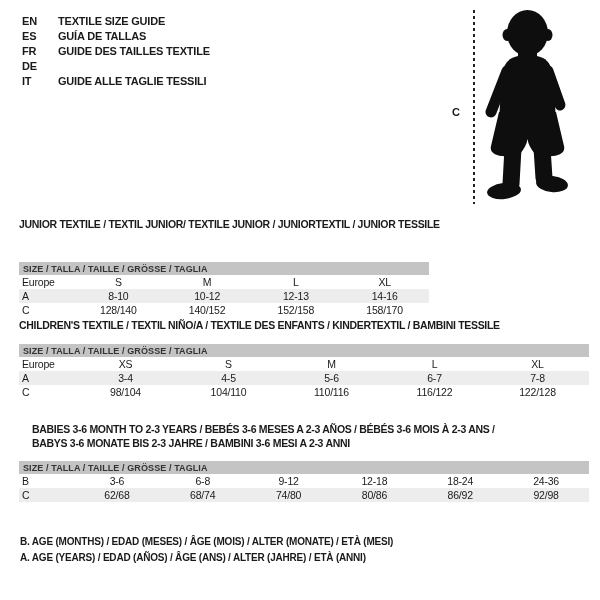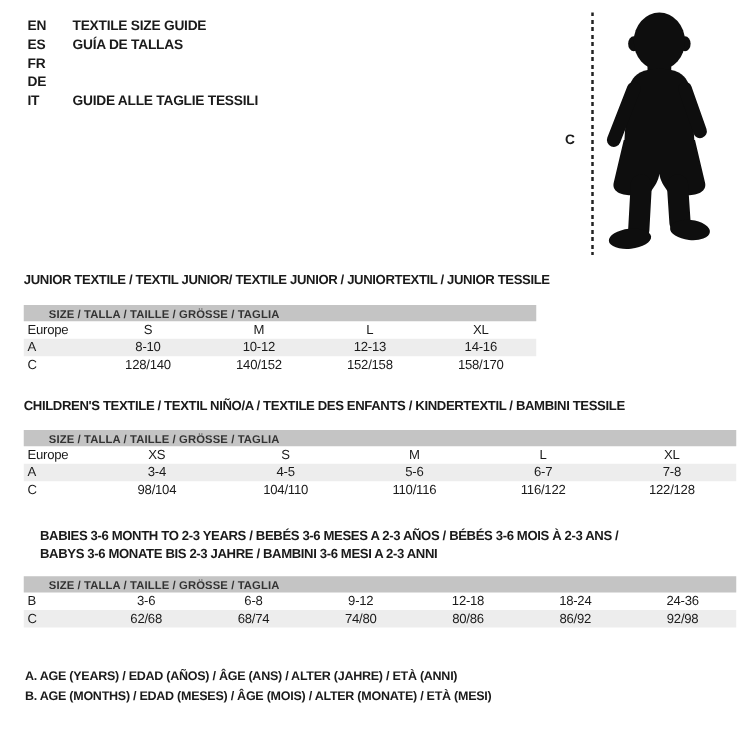--- a/index.html
+++ b/index.html
@@ -25,29 +25,29 @@
 
   
   .sec { position:absolute; left:19px; }
   .sec1 { top:217px; width:410px; }
   .sec2 { top:318px; width:570px; }
   .sec3 { top:422px; width:570px; }
   .tbl-title {
     font-size:10.5px; font-weight:bold; letter-spacing:-0.3px;
     line-height:14px; white-space:nowrap;
   }
-  .sec1 .title-wrap { margin-bottom:13px; }
+  .sec1 .title-wrap { margin-bottom:31px; }
   .sec2 .title-wrap { margin-bottom:12px; }
   .sec3 .title-wrap { margin-bottom:11px;margin-left:13px; }
   .bar {
     height:13px; background:#c4c4c4; color:#333;
     font-size:9px; font-weight:bold; letter-spacing:0.1px;
-    display:flex; align-items:center; padding-left:20px; box-sizing:border-box;
+    display:flex; align-items:center; padding-left:4px; box-sizing:border-box;
   }
-  .row { display:flex; height:14px; align-items:center; font-size:10.5px; letter-spacing:-0.2px;justify-content:center; }
+  .row { display:flex; height:14px; align-items:center; font-size:10.5px; letter-spacing:-0.2px; }
   .row.shade { background:#ededed; }
   .cell { flex:1; text-align:center; white-space:nowrap; }
   .cell.label { flex:0 0 52px; text-align:left; padding-left:3px; }
 
   
   .notes { position:absolute; left:20px; top:536px; }
   .note-line { font-size:10px; font-weight:bold; letter-spacing:-0.2px; height:16px; white-space:nowrap; }
 </style>
 </head>
 <body>
@@ -58,20 +58,21 @@
     <div class="lang-row">
       <span class="lang-code">EN</span>
       <span class="lang-title">TEXTILE SIZE GUIDE</span>
     </div>
     <div class="lang-row">
       <span class="lang-code">ES</span>
       <span class="lang-title">GUÍA DE TALLAS</span>
     </div>
     <div class="lang-row">
       <span class="lang-code">FR</span>
+      <span class="lang-title">GUIDE DES TAILLES TEXTILE</span>
     </div>
     <div class="lang-row">
       <span class="lang-code">DE</span>
     </div>
     <div class="lang-row">
       <span class="lang-code">IT</span>
       <span class="lang-title">GUIDE ALLE TAGLIE TESSILI</span>
     </div>
   </div>
 
@@ -181,17 +182,17 @@
         <div class="cell">68/74</div>
         <div class="cell">74/80</div>
         <div class="cell">80/86</div>
         <div class="cell">86/92</div>
         <div class="cell">92/98</div>
       </div>
     </div>
   </section>
 
   <div class="notes">
+    <div class="note-line">B. AGE (MONTHS) / EDAD (MESES) / ÂGE (MOIS) / ALTER (MONATE) / ETÀ (MESI)</div>
     <div class="note-line">A. AGE (YEARS) / EDAD (AÑOS) / ÂGE (ANS) / ALTER (JAHRE) / ETÀ (ANNI)</div>
-    <div class="note-line">B. AGE (MONTHS) / EDAD (MESES) / ÂGE (MOIS) / ALTER (MONATE) / ETÀ (MESI)</div>
   </div>
 
 </div>
 
 </body></html>

